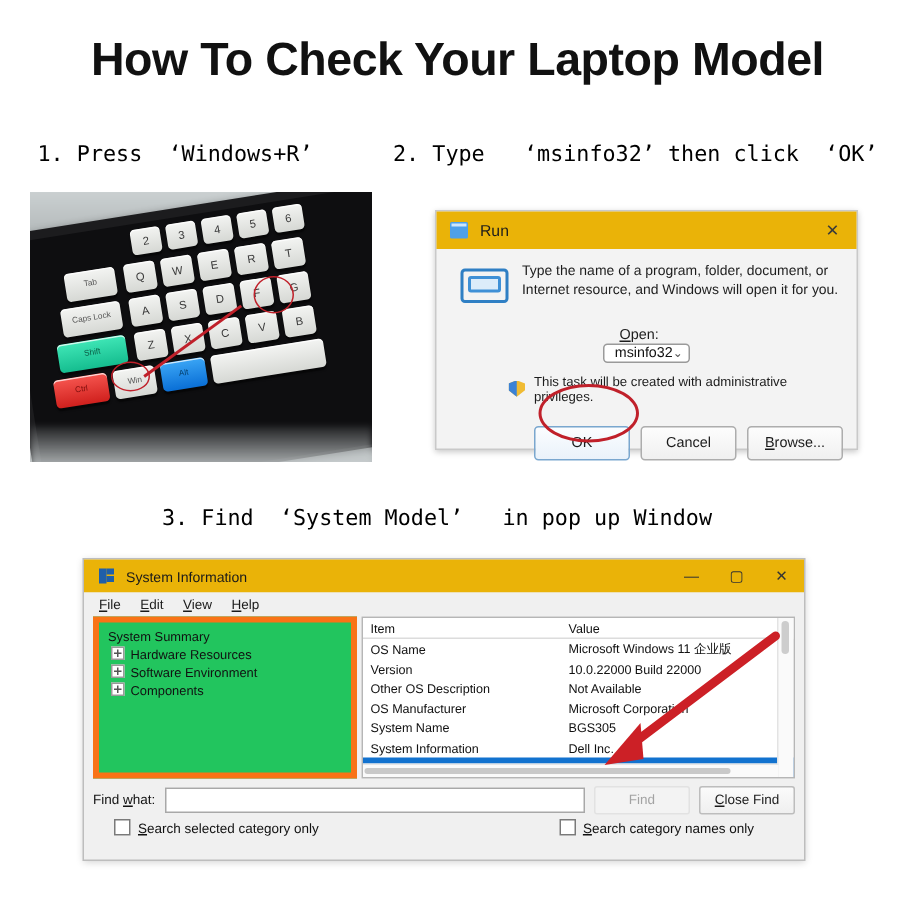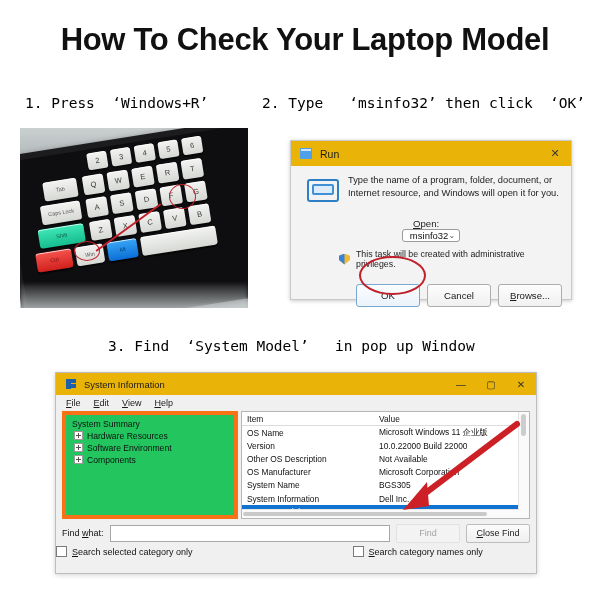--- a/index.html
+++ b/index.html
@@ -147,21 +147,21 @@
   .si-find{position:absolute;left:6px;right:6px;top:150px;height:20px;display:flex;align-items:center;gap:6px;}
   .find-label{font-size:9px;color:#111;white-space:nowrap;}
   .find-label u{text-decoration:underline;}
   .find-input{flex:1;height:15px;background:#fff;border:1px solid #a8a8a8;}
   .find-btn{
     min-width:62px;height:17px;border:1px solid #bdbdbd;border-radius:2px;
     background:linear-gradient(180deg,#fbfbfb,#efefef);font-size:9px;
     display:flex;align-items:center;justify-content:center;color:#1a1a1a;
   }
   .find-btn.disabled{color:#a3a3a3;border-color:#e2e2e2;background:#f3f3f3;}
-  .si-checks{position:absolute;left:0;right:6px;top:173px;display:flex;align-items:center;}
+  .si-checks{position:absolute;left:20px;right:6px;top:173px;display:flex;align-items:center;}
   .chk{display:flex;align-items:center;font-size:9px;color:#111;}
   .chk .box{width:9px;height:9px;border:1px solid #7a7a7a;background:#fff;margin-right:5px;flex:0 0 9px;}
   .chk u{text-decoration:underline;}
   .chk.second{margin-left:160px;}
 
   
   .anno{position:absolute;pointer-events:none;}
   .arrow-svg{position:absolute;left:395px;top:420px;}
 </style>
 </head>

